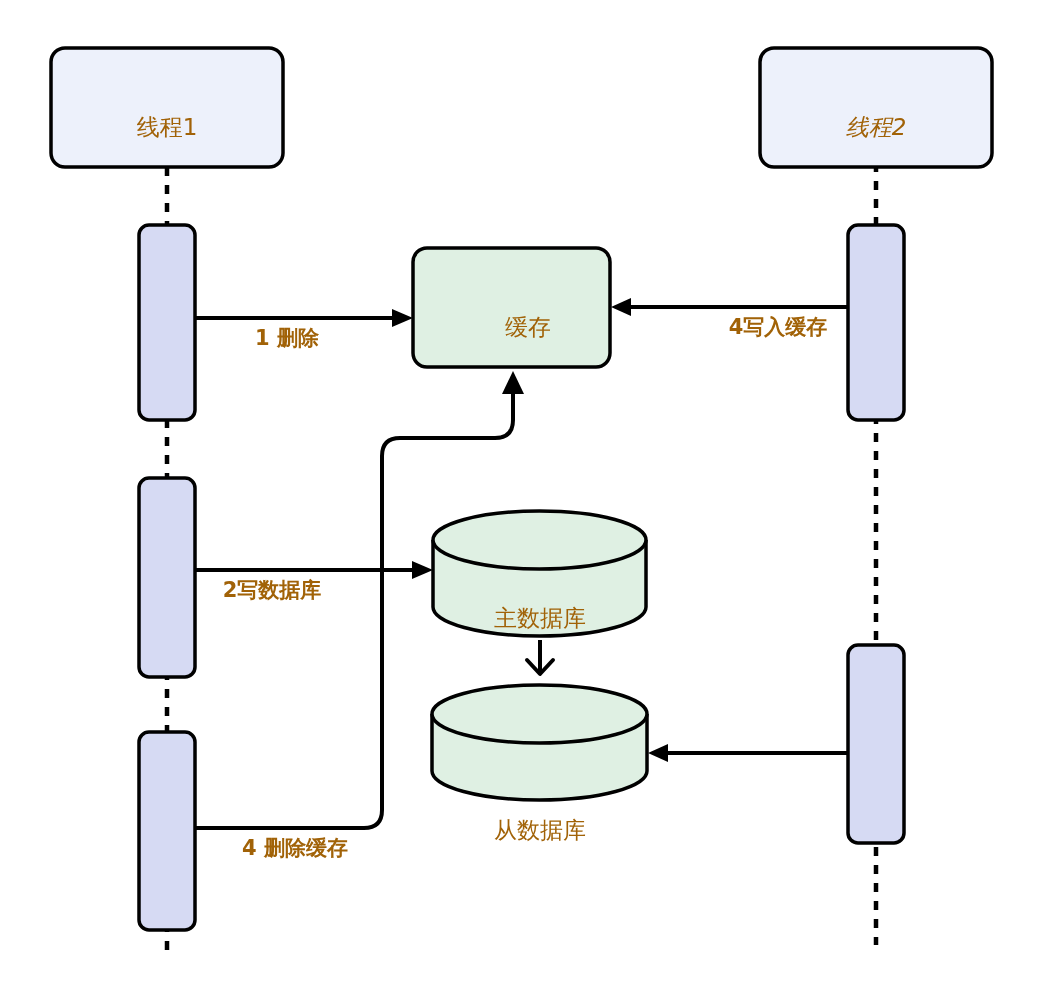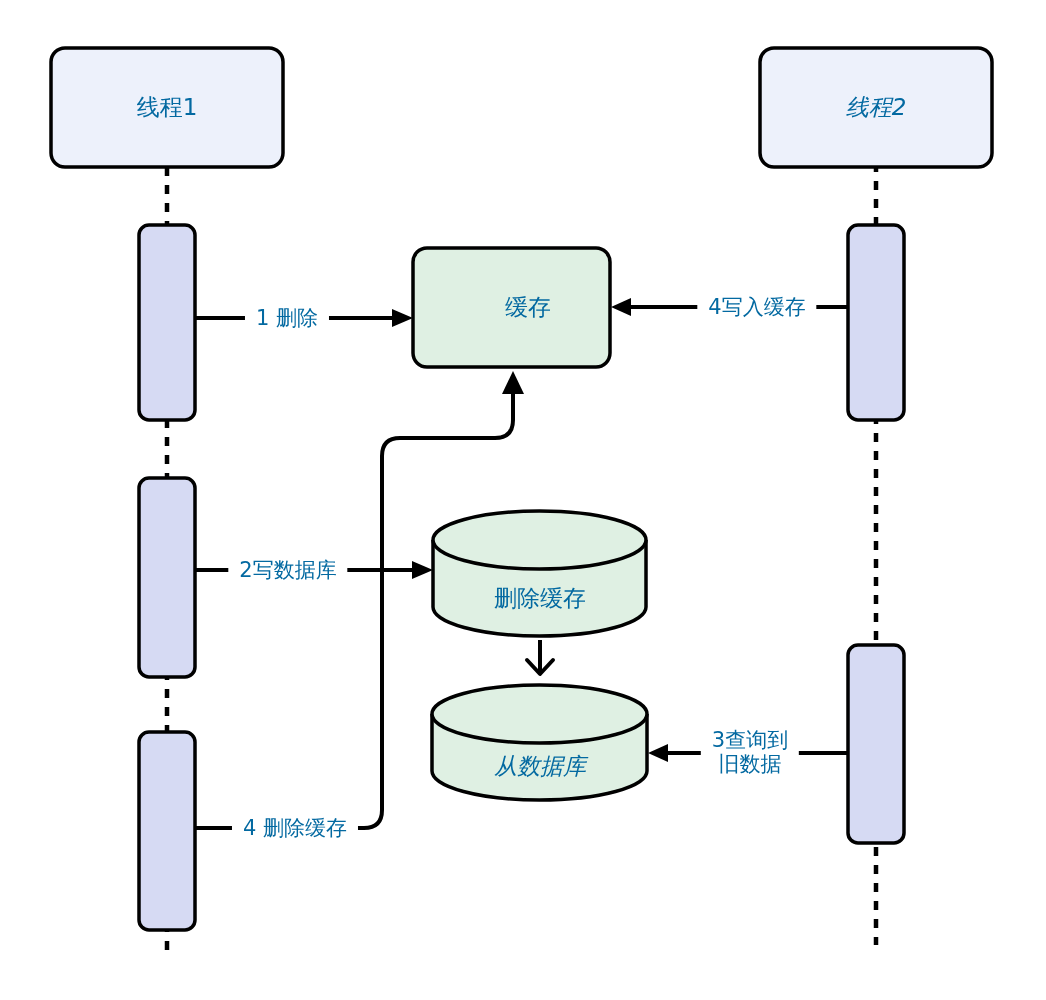--- a/index.html
+++ b/index.html
@@ -8,30 +8,32 @@
     width: 1046px;
     height: 1000px;
     background: #ffffff;
     font-family: "DejaVu Sans", "Liberation Sans", sans-serif;
     overflow: hidden;
   }
   .canvas svg { position: absolute; left: 0; top: 0; }
   .lbl {
     position: absolute;
     transform: translate(-50%, -50%);
-    color: #0369a1;
+    color: #a16207;
     font-size: 21px;
     white-space: nowrap;
     line-height: 1.15;
     text-align: center;
+    margin-top: 20px;
   }
   .node-title { font-size: 23px; }
   .on-line {
     background: #ffffff;
     padding: 2px 11px;
+    font-weight: bold;
   }
   .two-line { white-space: pre-line; }
   .shape { stroke: #000000; }
   .thick { stroke-width: 3.5px; }
   .arrow-line { stroke: #000000; stroke-width: 4px; fill: none; }
   .lifeline {
     stroke: #000000;
     stroke-width: 4.5px;
     stroke-dasharray: 9 9;
     fill: none;
@@ -82,23 +84,21 @@
     <line class="arrow-line" x1="848" y1="753" x2="666" y2="753"></line>
     <polygon class="head" points="648,753 668,744 668,762"></polygon>
 
     <path class="arrow-line" d="M195 828 L364 828 Q382 828 382 810 L382 456 Q382 438 400 438 L495 438 Q513 438 513 420 L513 380"></path>
     <polygon class="head" points="513,371 524,394 502,394"></polygon>
   </svg>
 
   <div class="lbl node-title" style="left:167px; top:107px;">线程1</div>
   <div class="lbl node-title" style="left:876px; top:107px;font-style:italic;">线程2</div>
   <div class="lbl node-title" style="left:528px; top:307px;">缓存</div>
-  <div class="lbl node-title" style="left:540px; top:598px;">删除缓存</div>
-  <div class="lbl node-title" style="left:540px; top:766px;font-style:italic;">从数据库</div>
+  <div class="lbl node-title" style="left:540px; top:598px;">主数据库</div>
+  <div class="lbl node-title" style="left:540px; top:810px;">从数据库</div>
 
   <div class="lbl on-line" style="left:287px; top:318px;">1 删除</div>
-  <div class="lbl on-line" style="left:757px; top:307px;">4写入缓存</div>
-  <div class="lbl on-line" style="left:288px; top:570px;">2写数据库</div>
-  <div class="lbl on-line two-line" style="left:750px; top:752px;">3查询到
-旧数据</div>
+  <div class="lbl on-line" style="left:778px; top:307px;">4写入缓存</div>
+  <div class="lbl on-line" style="left:272px; top:570px;">2写数据库</div>
   <div class="lbl on-line" style="left:295px; top:828px;">4 删除缓存</div>
 
 </div>
 
 </body></html>

